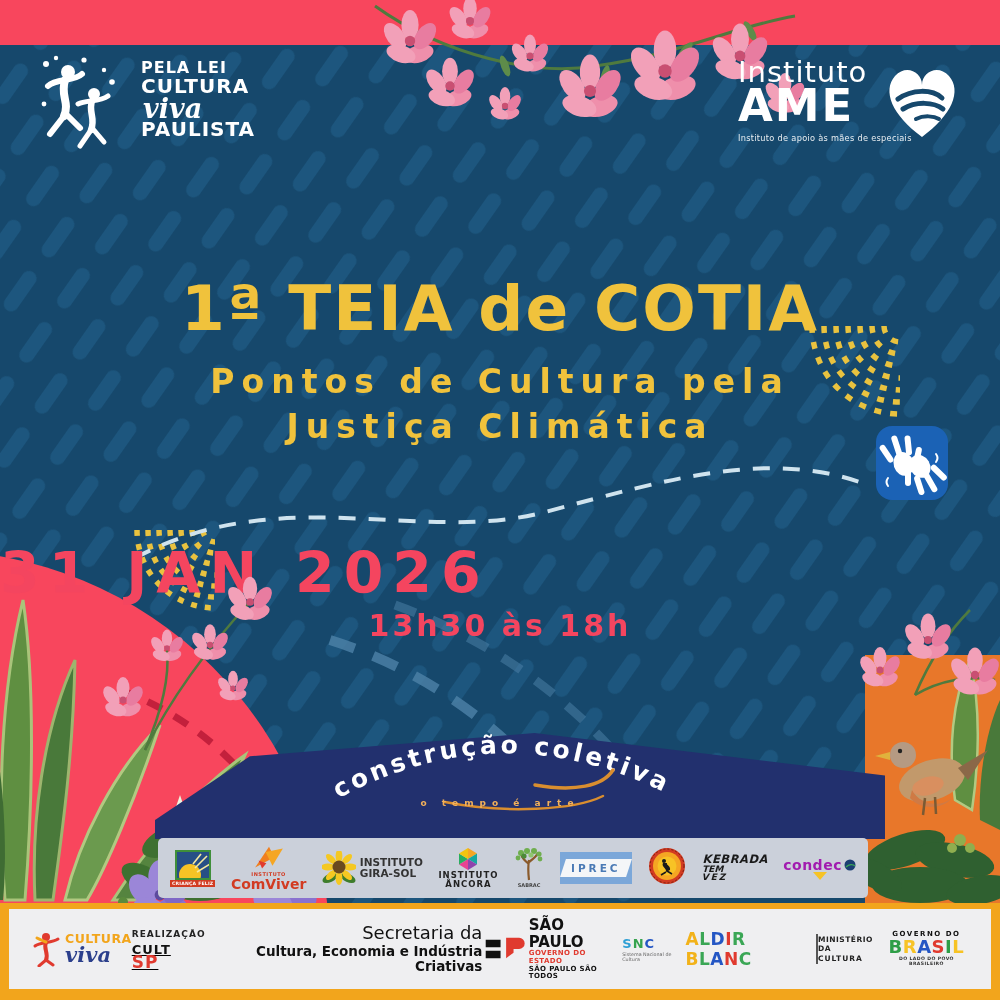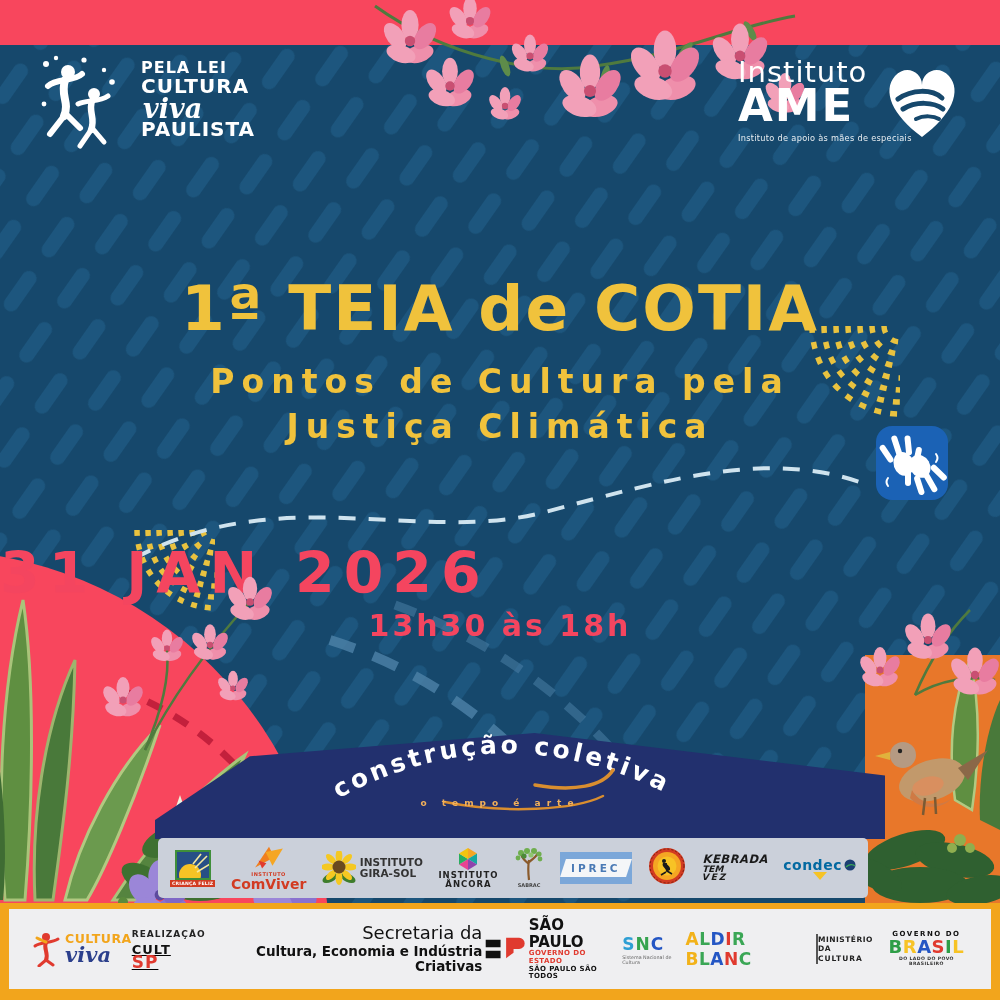--- a/index.html
+++ b/index.html
@@ -56,21 +56,21 @@
   .comv-txt2 { font-size:14px; font-weight:800; color:#d23b22; margin-top:-1px; }
   .gs-text { font-size:10.5px; font-weight:800; color:#333; line-height:1.05; }
   .anc-text { font-size:8.5px; font-weight:800; color:#222; line-height:1.1; text-align:center; letter-spacing:1px; }
   .sab-label { font-size:5px; font-weight:700; color:#444; }
   .iprec { width:72px; height:32px; background:#7ba7d9; display:flex; align-items:center; justify-content:center; overflow:hidden; }
   .iprec-band { background:#f4f6f8; transform:skewX(-18deg); padding:3px 8px; }
   .iprec-band span { display:block; transform:skewX(18deg); font-size:10.5px; font-weight:700; letter-spacing:3px; color:#4a7ab5; }
   .keb { font-weight:900; color:#1a1a1a; font-style:italic; line-height:.95; transform:skewX(-4deg); text-align:left; }
   .keb .k1 { font-size:11.5px; letter-spacing:.5px; }
   .keb .k2 { font-size:9px; } .keb .k3 { font-size:9px; letter-spacing:2px; }
-  .condec-txt { font-size:14px; font-weight:800; color:#0369a1; letter-spacing:.5px; }
+  .condec-txt { font-size:14px; font-weight:800; color:#a21caf; letter-spacing:.5px; }
   .condec-tri { width:0; height:0; border-left:7px solid transparent; border-right:7px solid transparent; border-top:8px solid #f7c325; margin-top:-1px; }
 
   
   .footer { left:0; top:903px; width:1000px; height:97px; background:#f2a51c; padding:6px 9px 11px 9px; }
   .footer-inner { width:100%; height:100%; background:#efeff1; display:flex; align-items:center; justify-content:space-between; padding:0 22px; position:relative; }
   .f-cv { display:flex; align-items:center; gap:4px; }
   .f-cv-l1 { font-size:12.5px; font-weight:800; color:#f2a51c; letter-spacing:.5px; }
   .f-cv-l2 { font-family:"DejaVu Serif","Liberation Serif",serif; font-style:italic; font-size:21px; font-weight:700; color:#2b3f8c; margin-top:-4px; }
   .f-real { display:flex; flex-direction:column; align-items:flex-start; }
   .f-real-label { font-size:9px; font-weight:700; color:#222; letter-spacing:1px; margin-bottom:5px; }
@@ -78,21 +78,21 @@
   .cultsp .c1 { font-size:13px; font-weight:900; color:#111; letter-spacing:1px; }
   .cultsp .c2 { font-size:17px; font-weight:900; color:#e03a2f; letter-spacing:1px; }
   .f-sec { text-align:right; color:#111; line-height:1.15; }
   .f-sec .s1 { font-size:18px; }
   .f-sec .s2 { font-size:13.5px; font-weight:800; }
   .f-spgov { line-height:1.1; }
   .f-spgov .g1 { font-size:15px; font-weight:900; color:#111; }
   .f-spgov .g2 { font-size:7px; font-weight:800; color:#e03a2f; letter-spacing:.4px; }
   .f-spgov .g3 { font-size:7px; font-weight:700; color:#111; letter-spacing:.4px; }
   .f-snc { text-align:left; }
-  .f-snc .letters { font-size:17px; font-weight:900; letter-spacing:1px; }
+  .f-snc .letters { font-size:13px; font-weight:900; letter-spacing:1px; }
   .f-snc .tag { font-size:4.8px; color:#666; margin-top:1px; }
   .f-aldir { display:flex; align-items:center; gap:8px; }
   .f-aldir .letters { font-size:17px; font-weight:900; letter-spacing:.5px; }
   .f-aldir .bar { width:2px; height:30px; background:#555; }
   .f-min { text-align:left; color:#222; line-height:1.25; }
   .f-min .m1 { font-size:7.5px; font-weight:600; letter-spacing:.5px; }
   .f-min .m2 { font-size:7.5px; font-weight:900; letter-spacing:1px; }
   .f-br { text-align:center; line-height:1; }
   .f-br .b1 { font-size:7px; font-weight:900; letter-spacing:1.5px; color:#111; }
   .f-br .b2 { font-size:18px; font-weight:900; letter-spacing:.5px; }

